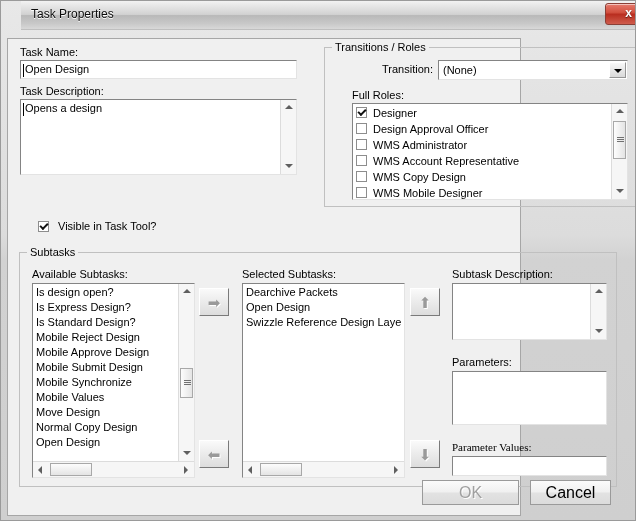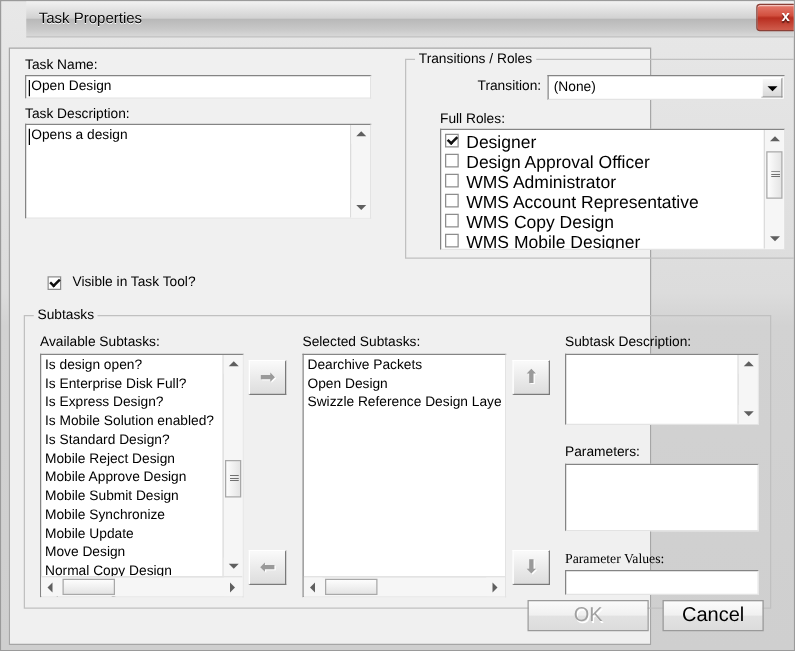--- a/index.html
+++ b/index.html
@@ -139,21 +139,21 @@
     padding-left: 3px;
     font-size: 11px;
     color: #000;
     white-space: nowrap;
   }
   .chkitem {
     position: relative;
     height: 16px;
     line-height: 16px;
     padding-left: 20px;
-    font-size: 14px;
+    font-size: 11px;
     white-space: nowrap;
   }
   .chkbox {
     position: absolute;
     left: 3px;
     top: 2px;
     width: 11px;
     height: 11px;
     box-sizing: border-box;
     background: #fff;
@@ -387,29 +387,27 @@
       </div>
     </div>
 
     <div class="group" style="left:11px; top:213px; width:598px; height:235px;">
       <div class="group-title">Subtasks</div>
 
       <div class="lbl" style="left:12px; top:15px;">Available Subtasks:</div>
       <div class="listbox" style="left:12px; top:30px; width:163px; height:195px;">
         <div id="available-items" style="position:absolute; left:0; top:1px; right:16px;">
             <div class="litem">Is design open?</div>
-            <div class="litem">Is Enterprise Disk Full?</div>
             <div class="litem">Is Express Design?</div>
-            <div class="litem">Is Mobile Solution enabled?</div>
             <div class="litem">Is Standard Design?</div>
             <div class="litem">Mobile Reject Design</div>
             <div class="litem">Mobile Approve Design</div>
             <div class="litem">Mobile Submit Design</div>
             <div class="litem">Mobile Synchronize</div>
-            <div class="litem">Mobile Update</div>
+            <div class="litem">Mobile Values</div>
             <div class="litem">Move Design</div>
             <div class="litem">Normal Copy Design</div>
             <div class="litem">Open Design</div>
           </div>
 
         <div class="vscroll" style="right:0; top:0; bottom:16px;">
           <div class="sb-btn" style="left:0; top:0; width:15px; height:15px;">
             <div class="sb-arrow ar-up"></div>
           </div>
           <div class="thumb-v" style="top:84px; height:30px;">

